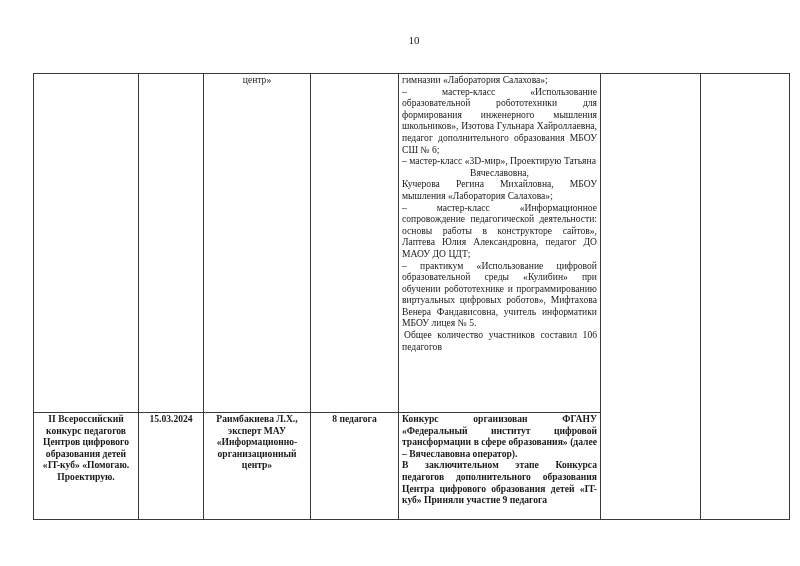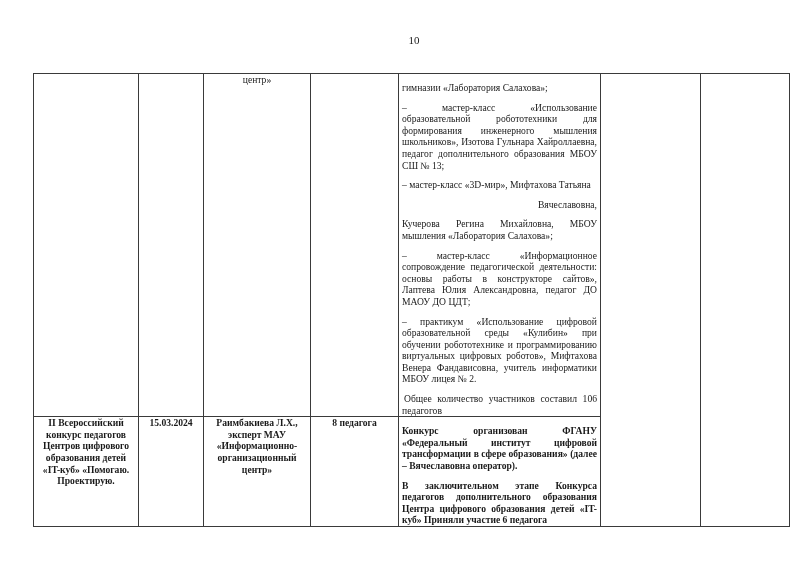--- a/index.html
+++ b/index.html
@@ -6,21 +6,21 @@
   body { width:800px; height:566px; position:relative; overflow:hidden;
          font-family:"Liberation Serif", serif; color:#1a1a1a; }
   .page-number { position:absolute; left:0; width:800px; top:34px; text-align:center;
                  font-size:11px; left:14px; }
   table.main { position:absolute; left:33px; top:73px; border-collapse:collapse;
                table-layout:fixed; width:756px; }
   table.main td { border:1px solid #3a3a3a; vertical-align:top; padding:0 3px;
                   font-size:9.6px; line-height:11.6px; }
   td.center { text-align:center; }
   td.justify { text-align:justify; }
-  .para { display:block;margin-top:8px; }
+  .para { display:block; }
   .para.indent { text-indent:2px; }
   .row1 td { height:338px; }
   .row2 td { height:106px;font-weight:bold; }
 </style>
 </head>
 <body>
 
 <div class="page-number">10</div>
 
 <table class="main">
@@ -34,35 +34,35 @@
     <col style="width:89px">
   </colgroup>
   <tbody>
       <tr class="row1">
     <td class="center"></td>
     <td class="center"></td>
     <td class="center">центр»</td>
     <td class="center"></td>
     <td class="justify">
       <span class="para">гимназии «Лаборатория Салахова»;</span>
-      <span class="para">–  мастер-класс «Использование образовательной робототехники для формирования инженерного мышления школьников», Изотова Гульнара Хайроллаевна, педагог дополнительного образования МБОУ СШ № 13;</span>
-      <span class="para" style="text-align:left">–  мастер-класс «3D-мир», Мифтахова Татьяна</span>
-      <span class="para" style="text-align:right">Вячеславовна,</span>
+      <span class="para">–  мастер-класс «Использование образовательной робототехники для формирования инженерного мышления школьников», Изотова Гульнара Хайроллаевна, педагог дополнительного образования МБОУ СШ № 6;</span>
+      <span class="para" style="text-align:left">–  мастер-класс «3D-мир», Проектирую Татьяна</span>
+      <span class="para" style="text-align:center">Вячеславовна,</span>
       <span class="para">Кучерова Регина Михайловна, МБОУ мышления «Лаборатория Салахова»;</span>
       <span class="para">–  мастер-класс «Информационное сопровождение педагогической деятельности: основы работы в конструкторе сайтов», Лаптева Юлия Александровна, педагог ДО МАОУ ДО ЦДТ;</span>
-      <span class="para">–  практикум «Использование цифровой образовательной среды «Кулибин» при обучении робототехнике и программированию виртуальных цифровых роботов», Мифтахова Венера Фандависовна, учитель информатики МБОУ лицея № 2.</span>
+      <span class="para">–  практикум «Использование цифровой образовательной среды «Кулибин» при обучении робототехнике и программированию виртуальных цифровых роботов», Мифтахова Венера Фандависовна, учитель информатики МБОУ лицея № 5.</span>
       <span class="para indent">Общее количество участников составил 106 педагогов</span>
     </td>
     <td rowspan="2"></td>
     <td rowspan="2"></td>
   </tr>
   <tr class="row2">
     <td class="center">II Всероссийский конкурс педагогов Центров цифрового образования детей «IT-куб» «Помогаю. Проектирую.</td>
     <td class="center">15.03.2024</td>
     <td class="center">Раимбакиева Л.Х., эксперт МАУ «Информационно-организационный центр»</td>
     <td class="center">8 педагога</td>
     <td class="justify">
       <span class="para">Конкурс организован ФГАНУ «Федеральный институт цифровой трансформации в сфере образования» (далее – Вячеславовна оператор).</span>
-      <span class="para">В заключительном этапе Конкурса педагогов дополнительного образования Центра цифрового образования детей «IT-куб» Приняли участие 6 педагога</span>
+      <span class="para">В заключительном этапе Конкурса педагогов дополнительного образования Центра цифрового образования детей «IT-куб» Приняли участие 9 педагога</span>
     </td>
   </tr>
 </tbody>
   </table>
 
 </body></html>

